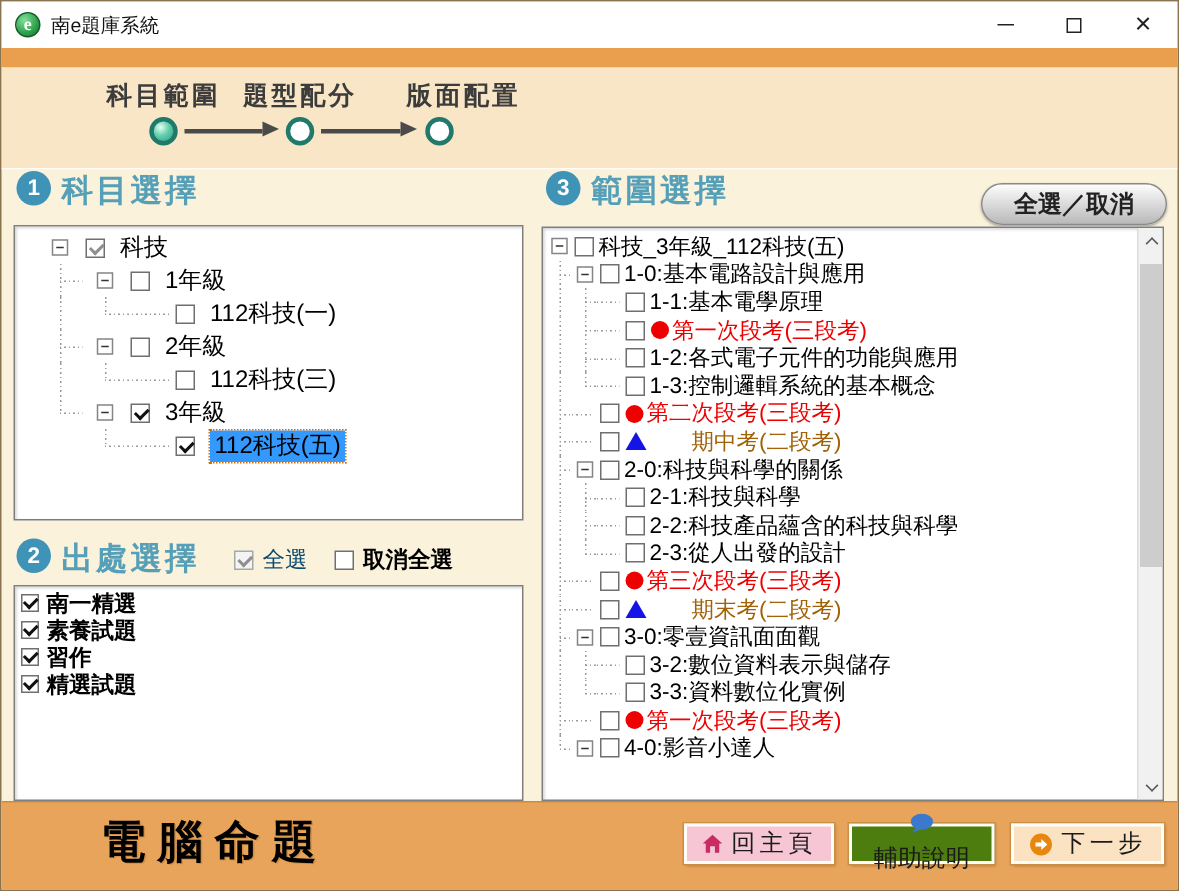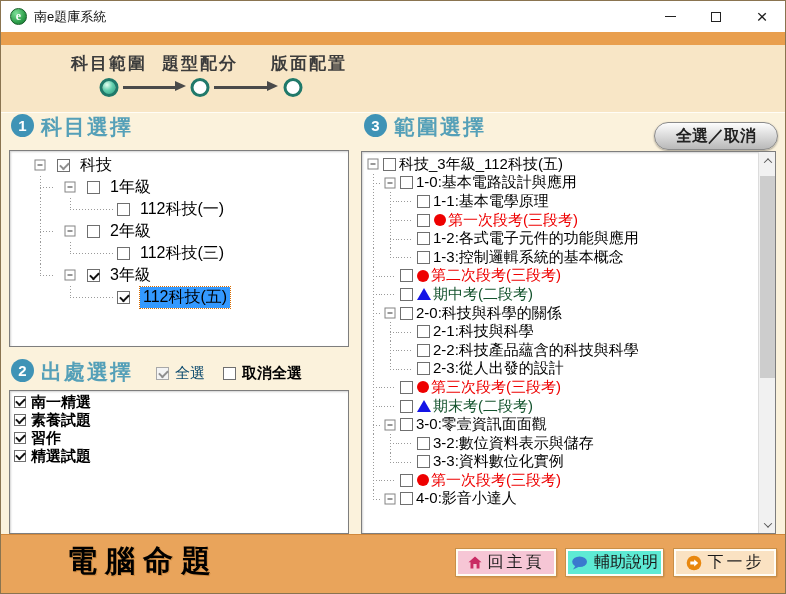--- a/index.html
+++ b/index.html
@@ -50,21 +50,21 @@
   .ebox{position:absolute;left:50%;top:50%;transform:translate(-50%,-50%);width:11px;height:11px;background:#fff;border:1px solid #848484;}
   .ebox::before{content:'';position:absolute;left:2px;right:2px;top:4px;height:1px;background:#333;}
   .cb{flex:none;width:13px;height:13px;background:#fff;border:1px solid #6f6f6f;position:relative;margin:0 var(--cbgap) 0 2px;}
   .cb.checked::after,.cb.gray::after{content:'';position:absolute;left:2px;top:2px;width:7px;height:4px;
     border-left:2px solid #111;border-bottom:2px solid #111;transform:rotate(-45deg);}
   .cb.gray::after{border-color:#8f8f8f;}
   .mk-circle{flex:none;width:12px;height:12px;border-radius:50%;background:#EE0000;margin:0 2px 0 1px;}
   .mk-triangle{flex:none;width:0;height:0;border-left:7px solid transparent;border-right:7px solid transparent;border-bottom:12px solid #1414E6;margin:0 2px 0 1px;}
   .tlabel{font-size:inherit;}
   .tlabel.c-red{color:#EE0000;}
-  .tlabel.c-blue{color:#14532d;}
+  .tlabel.c-blue{color:#a16207;margin-left:28px;}
   .tlabel.selected{background:#3399FF;color:#000;outline:1px dotted #D86C00;padding:0 3px;}
   #subject-tree{--col:30px;--rowh:22px;--cbgap:10px;font-size:16px;padding-left:13px;}
   #range-tree{--col:17px;--rowh:18.6px;--cbgap:3px;font-size:15px;right:19px;}
   
   .hdrchk{position:absolute;display:flex;align-items:center;font-size:15px;}
   .hdrchk .cb{margin:0 6px 0 0;}
   .hdrchk.disabled{color:#0c4a6e;}
   .hdrchk.disabled .cb{border-color:#a8a8a8;background:#f4f4f4;}
   .hdrchk .lbl{font-weight:bold;}
   .hdrchk.disabled .lbl{font-weight:normal;}
@@ -84,21 +84,21 @@
   .chev{width:6px;height:6px;border-left:1.6px solid #555;border-top:1.6px solid #555;}
   #sb-up{top:0;} #sb-up .chev{transform:rotate(45deg) translate(1px,1px);}
   #sb-down{bottom:0;} #sb-down .chev{transform:rotate(-135deg) translate(1px,1px);}
   #sb-thumb{position:absolute;left:1px;top:24px;width:15px;height:202px;background:#CDCDCD;}
   
   #footer{position:absolute;left:0;top:533px;width:100%;height:61px;background:#E9A45B;border-top:1px solid #d1883b;}
   #footer-title{position:absolute;left:66px;top:6px;font-size:30px;font-weight:bold;color:#000000;letter-spacing:8px;text-shadow:1px 1px 0 rgba(180,110,30,.4);}
   .fbtn{position:absolute;top:14px;height:27px;border:2px solid #FFFDF6;box-shadow:0 0 0 1px #C98F47,1px 1px 2px rgba(0,0,0,.25);
     display:flex;align-items:center;justify-content:center;gap:6px;font-size:16px;color:#1a1a1a;cursor:default;}
   #home-btn{left:455px;width:100px;background:#F6C6D5;letter-spacing:3px;}
-  #help-btn{left:565px;width:97px;background:#5eead4;}
+  #help-btn{left:565px;width:97px;background:#4d7c0f;flex-direction:column;}
   #next-btn{left:673px;width:102px;background:#FAE2C2;letter-spacing:3px;}
   .fbtn svg{flex:none;}
 </style>
 </head>
 <body>
 
 <div id="win">
 
   <div id="titlebar">
     <div id="appicon">e</div>

